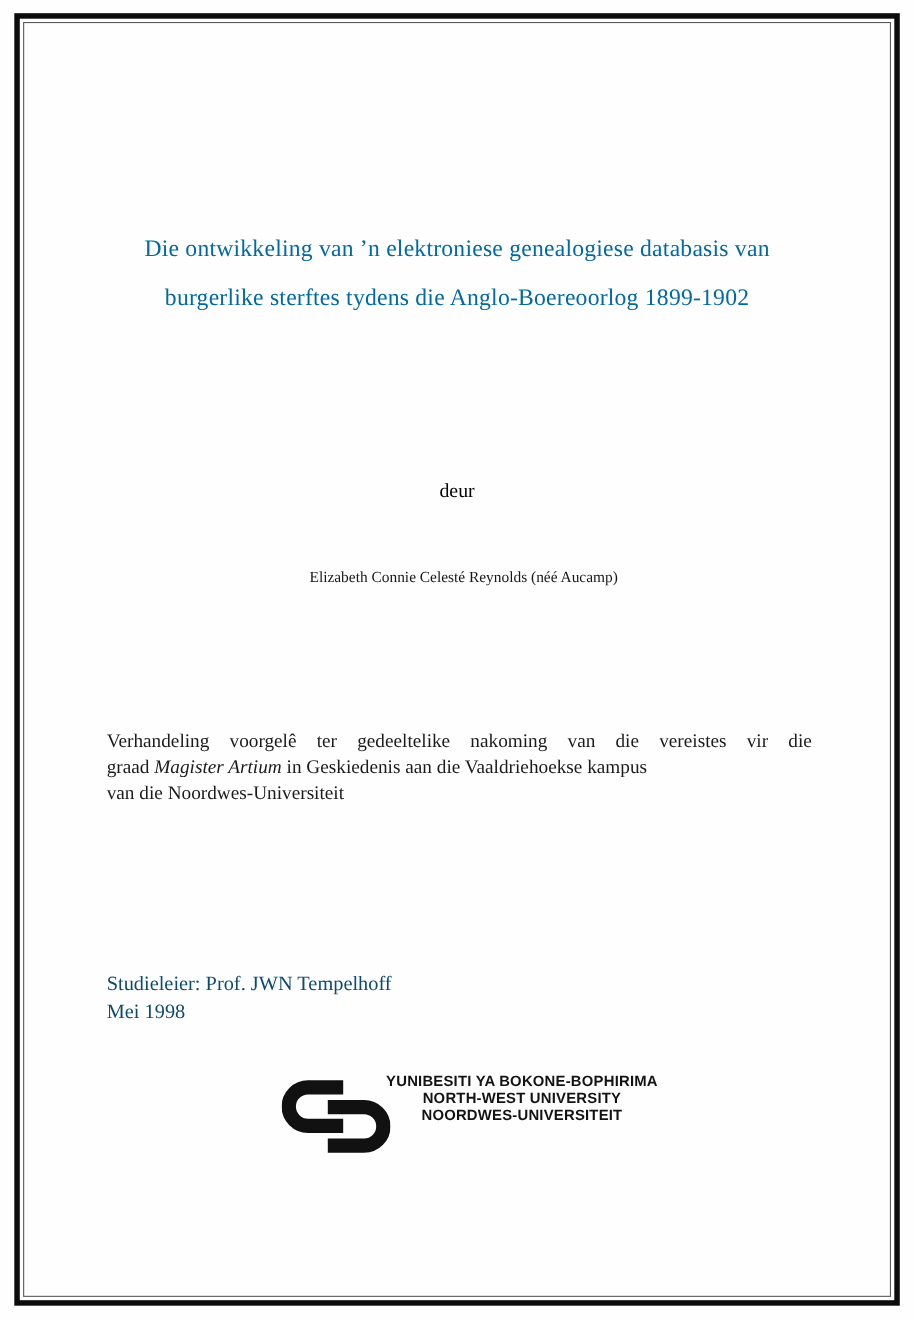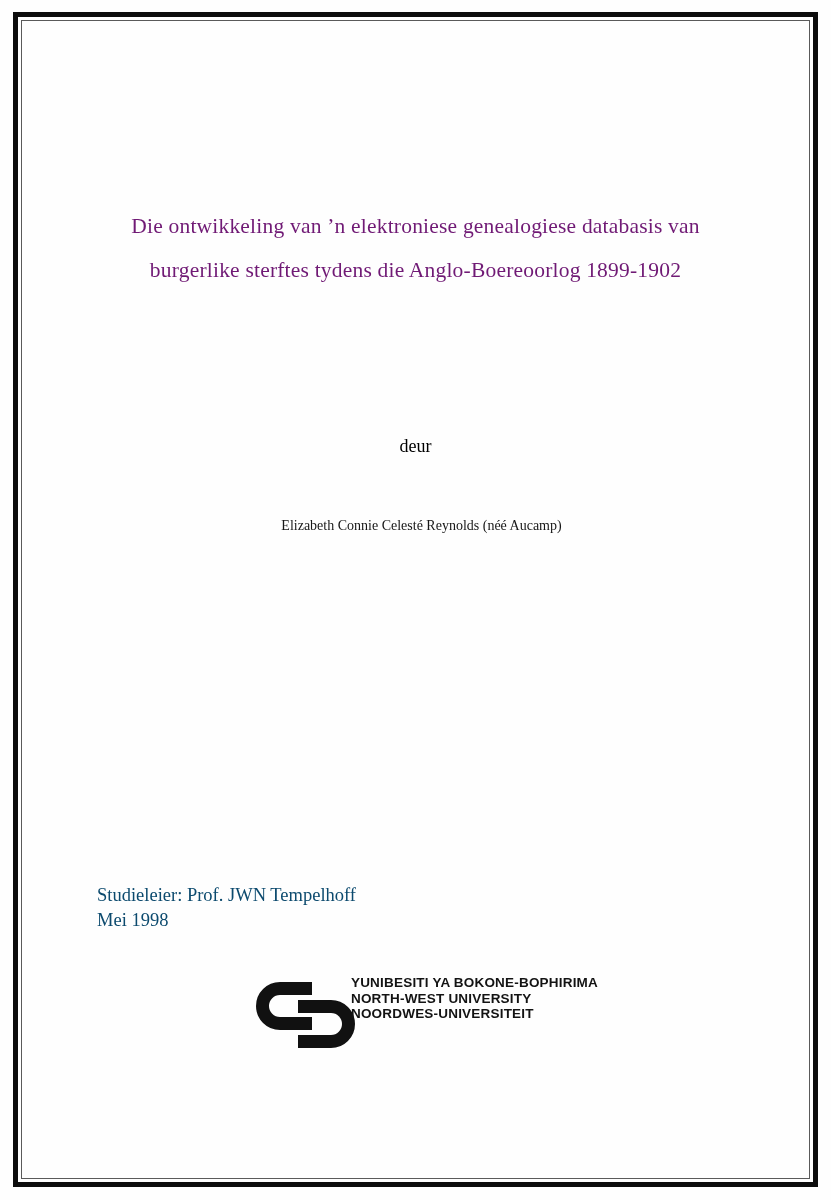--- a/index.html
+++ b/index.html
@@ -28,21 +28,21 @@
     border: 1px solid #5a5a5a;
     pointer-events: none;
   }
   .title {
     position: absolute;
     top: 204px; left: 45px; right: 45px;
     text-align: center;
     font-size: 21.5px;
     line-height: 44px;
     letter-spacing: 0.2px;
-    color: #701a75;
+    color: #0369a1;
   }
   .byline {
     position: absolute;
     top: 436px; left: 0; right: 0;
     text-align: center;
     font-size: 18px;
     color: #000000;
   }
   .author {
     position: absolute;
@@ -75,21 +75,21 @@
     color: #0c4a6e;
   }
   .logo-mark {
     position: absolute;
     top: 981px; left: 256px;
     width: 99px; height: 68px;
   }
   .logo-text {
     position: absolute;
     top: 975px; right: 233px;
-    text-align: left;
+    text-align: center;
     font-family: "Liberation Sans", sans-serif;
     font-weight: 700;
     font-size: 13.5px;
     line-height: 15.6px;
     letter-spacing: 0.2px;
     color: #131313;
     white-space: nowrap;
   }
 </style>
 </head>
@@ -102,20 +102,25 @@
 
   <div class="title">
     <div>Die ontwikkeling van ’n elektroniese genealogiese databasis van</div>
     <div>burgerlike sterftes tydens die Anglo-Boereoorlog 1899-1902</div>
   </div>
 
   <div class="byline">deur</div>
 
   <div class="author">Elizabeth Connie Celesté Reynolds (néé Aucamp)</div>
 
+  <div class="statement">
+    <div class="justified">Verhandeling voorgelê ter gedeeltelike nakoming van die vereistes vir die</div>
+    <div><span>graad </span><span class="italic">Magister Artium</span><span> in Geskiedenis aan die Vaaldriehoekse kampus</span></div>
+    <div>van die Noordwes-Universiteit</div>
+  </div>
 
   <div class="supervisor-block">
     <div>Studieleier: Prof. JWN Tempelhoff</div>
     <div>Mei 1998</div>
   </div>
 
   <svg class="logo-mark" viewBox="0 0 99 68" xmlns="http://www.w3.org/2000/svg" aria-hidden="true">
     <path d="M 56 7.5 H 24 A 17.5 17.5 0 0 0 24 42.5 H 56" fill="none" stroke="#111111" stroke-width="13" stroke-linecap="butt"></path>
     <path d="M 42 25.5 H 75 A 17.5 17.5 0 0 1 75 60.5 H 42" fill="none" stroke="#111111" stroke-width="13" stroke-linecap="butt"></path>
   </svg>

